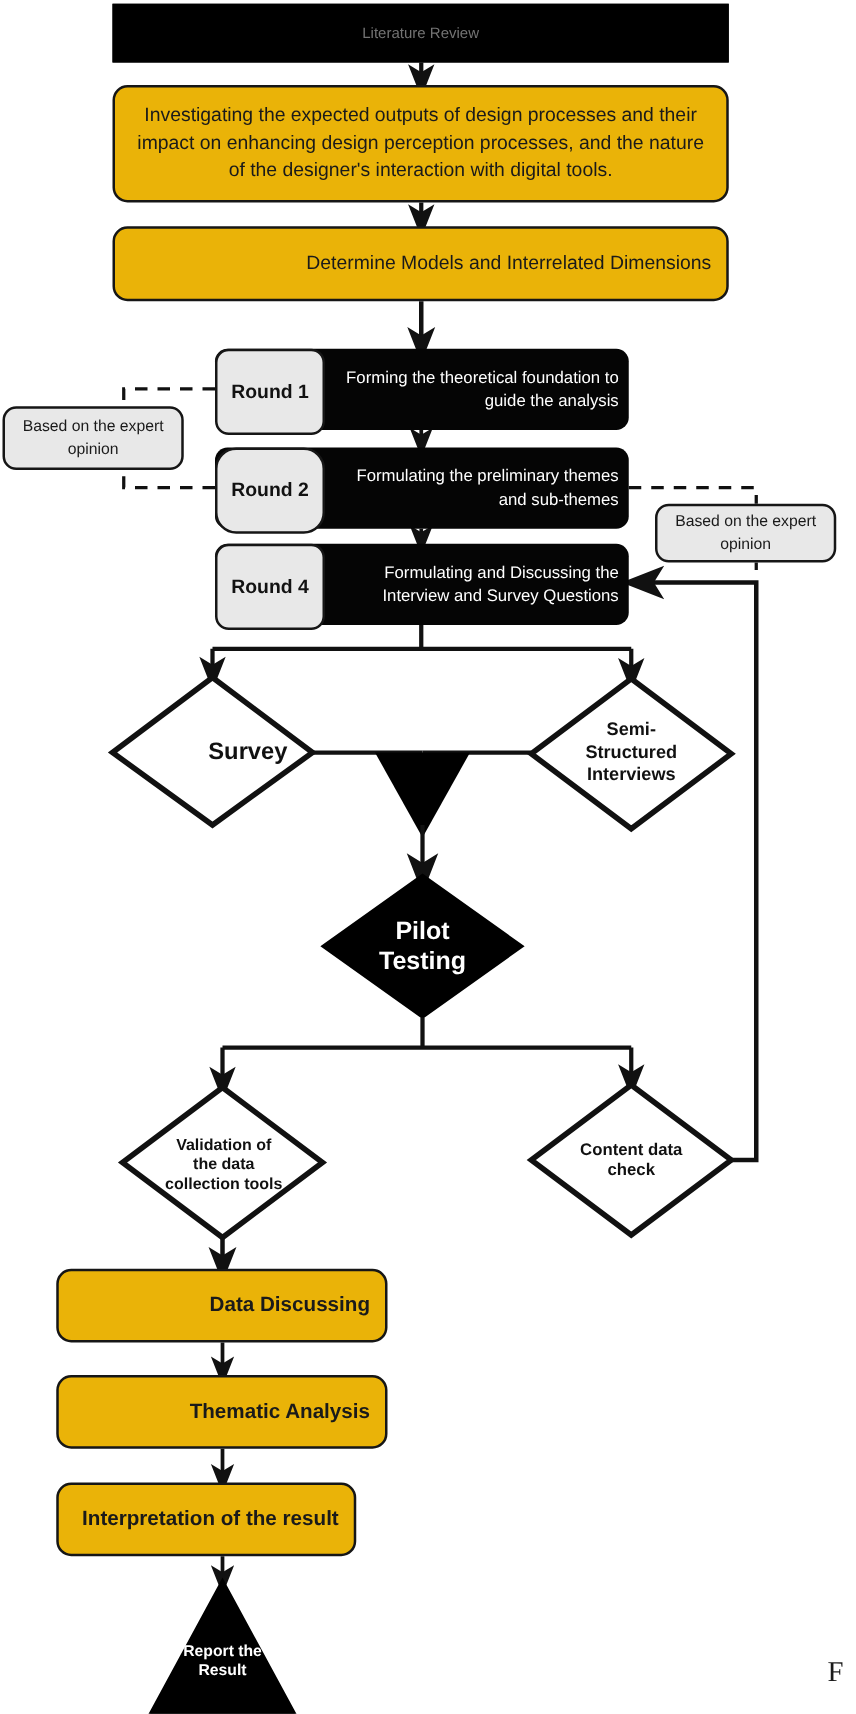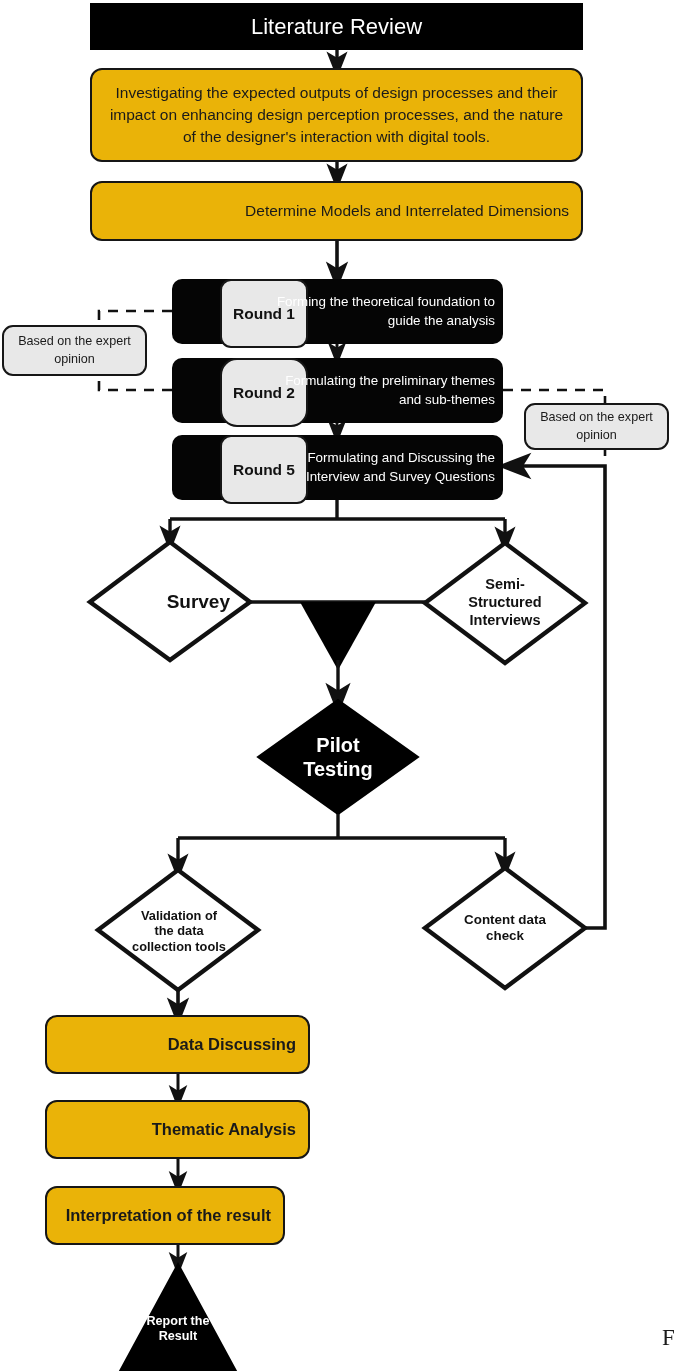--- a/index.html
+++ b/index.html
@@ -46,42 +46,41 @@
   .proc-bold .proc-text {
     font-weight: bold;
     font-size: 16.5px;
   }
   
   .header-bar {
     background: #000000;
     border: 1px solid #000000;
   }
   .header-bar .proc-text {
-    color: #ffffff;
-    font-size: 22px;
+    color: #737373;
+    font-size: 12px;
     font-weight: normal;
   }
   
   .round-row {
     background: #050505;
     border-radius: 10px;
   }
   .round-chip {
     position: absolute;
     background: #e8e8e8;
     border: 2px solid #161616;
     border-radius: 11px;
     display: flex;
     align-items: center;
     justify-content: center;
     font-weight: bold;
     font-size: 15.5px;
     color: #121212;
     z-index: 7;
-    margin-left: 48px;
   }
   .round-desc {
     position: absolute;
     display: flex;
     align-items: center;
     justify-content: center;
     text-align: right;
     color: #ffffff;
     font-size: 13.4px;
     line-height: 1.35;
@@ -212,21 +211,21 @@
 <div class="node round-row" style="left:172px; top:358px; width:331px; height:65px;"></div>
 <div class="round-chip" style="left:172px; top:358px; width:84px; height:65px;border-radius:17px;">
   <span>Round 2</span>
 </div>
 <div class="round-desc" style="left:258px; top:358px; width:243px; height:65px;">
   <span>Formulating the preliminary themes and sub-themes</span>
 </div>
 
 <div class="node round-row" style="left:172px; top:435px; width:331px; height:65px;"></div>
 <div class="round-chip" style="left:172px; top:435px; width:84px; height:65px;">
-  <span>Round 5</span>
+  <span>Round 4</span>
 </div>
 <div class="round-desc" style="left:258px; top:435px; width:243px; height:65px;">
   <span>Formulating  and Discussing the Interview and Survey Questions</span>
 </div>
 
 <div class="node note" style="left:2px; top:325px; width:145px; height:51px;">
   <span class="proc-text">Based on the expert opinion</span>
 </div>
 
 <div class="node note" style="left:524px; top:403px; width:145px; height:47px;">

